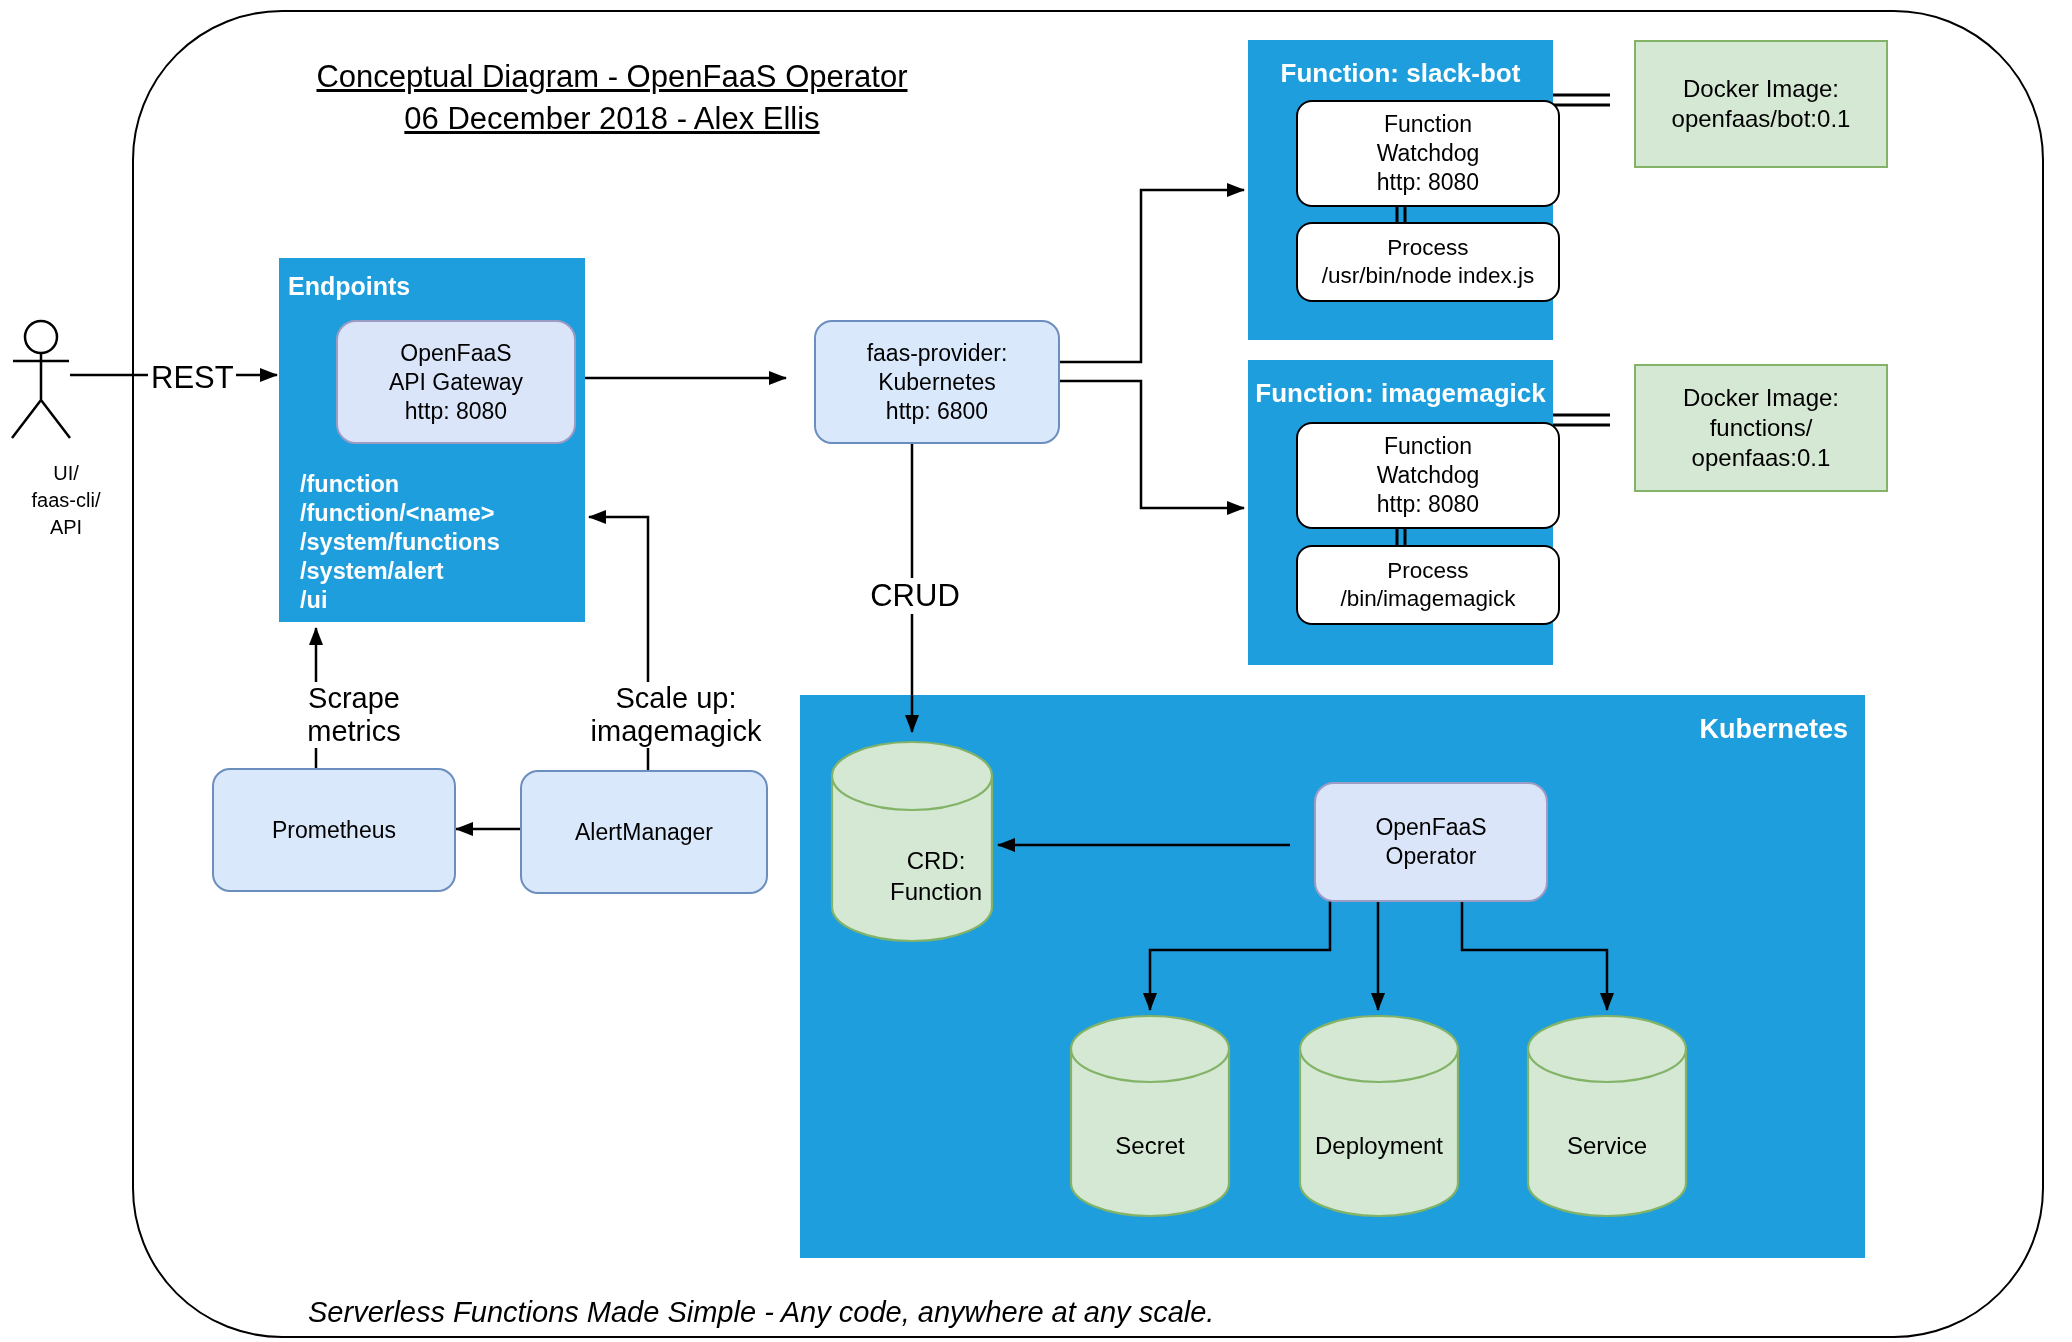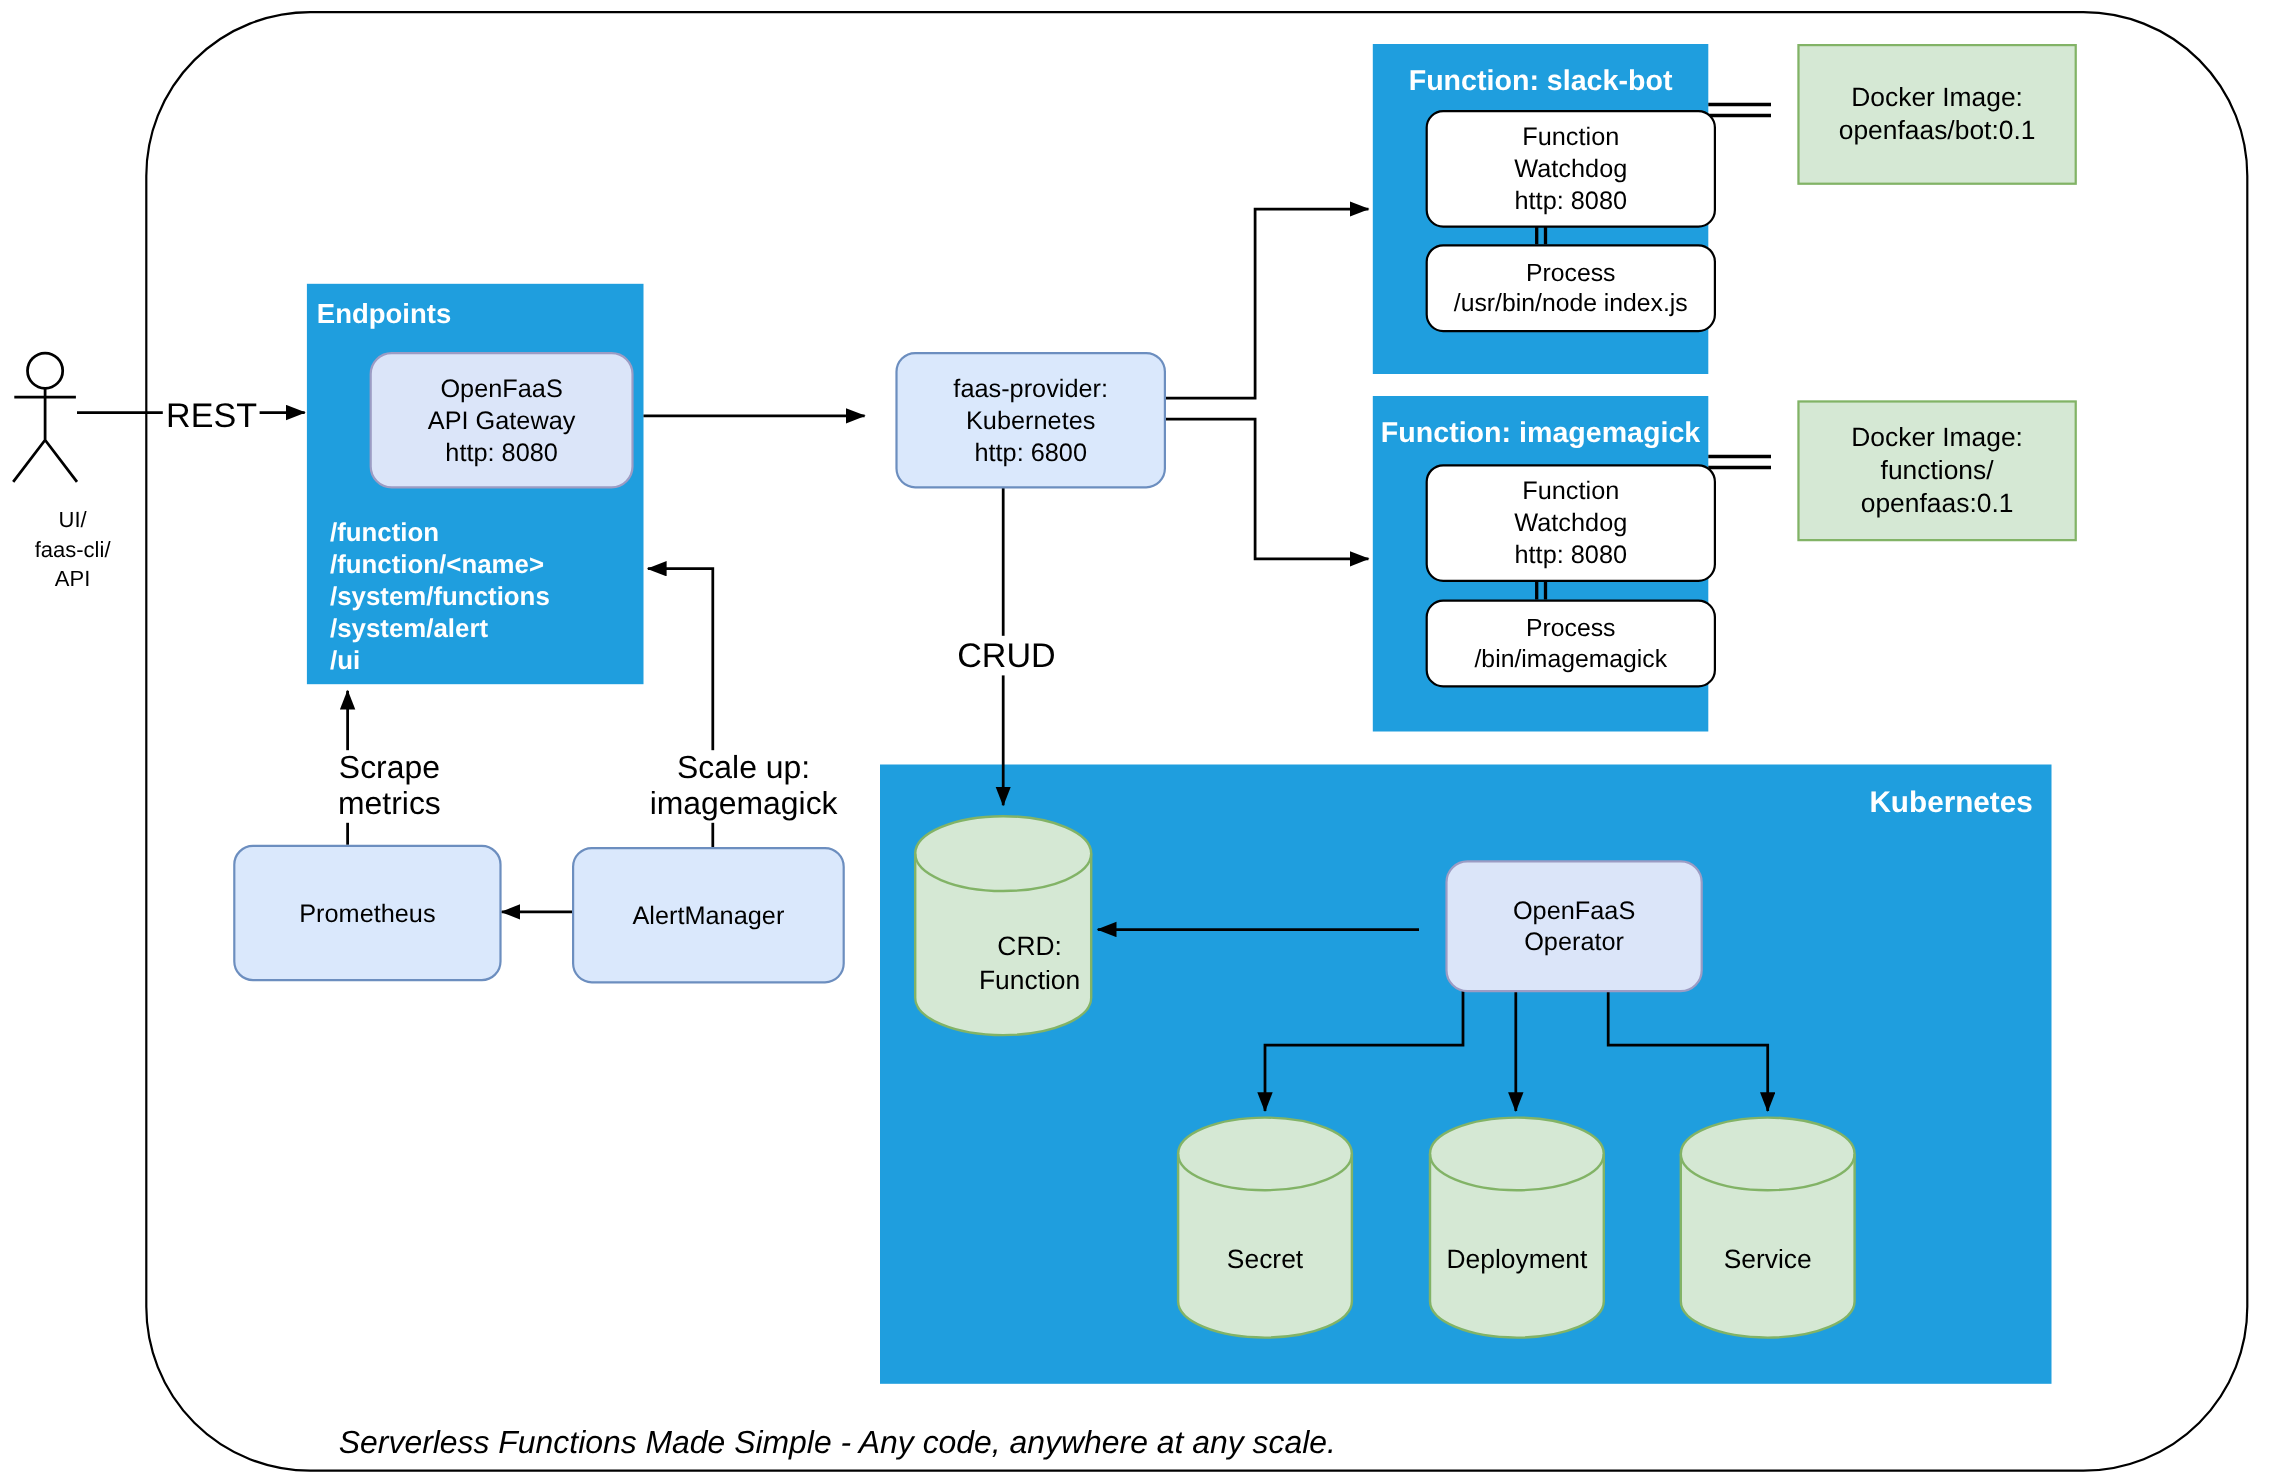--- a/index.html
+++ b/index.html
@@ -155,20 +155,24 @@
   <div id="process2-box" class="abs node rounded-white center pre">Process
 /bin/imagemagick</div>
   <div id="docker2-box" class="abs node green-rect center pre">Docker Image:
 functions/
 openfaas:0.1</div>
   <div id="alertmanager-box" class="abs node rounded-light center">AlertManager</div>
   <div id="prometheus-box" class="abs node rounded-light center">Prometheus</div>
   <div id="operator-box" class="abs node rounded-pale center pre">OpenFaaS
 Operator</div>
 
+  <div id="title-block" class="abs txt">
+    <div>Conceptual Diagram - OpenFaaS Operator</div>
+    <div>06 December 2018 - Alex Ellis</div>
+  </div>
 
   <div id="actor-label" class="abs txt pre">UI/
 faas-cli/
 API</div>
 
   <div id="endpoints-title" class="abs txt">Endpoints</div>
   <div id="endpoints-list" class="abs txt">
     <div>/function</div>
     <div>/function/&lt;name&gt;</div>
     <div>/system/functions</div>

